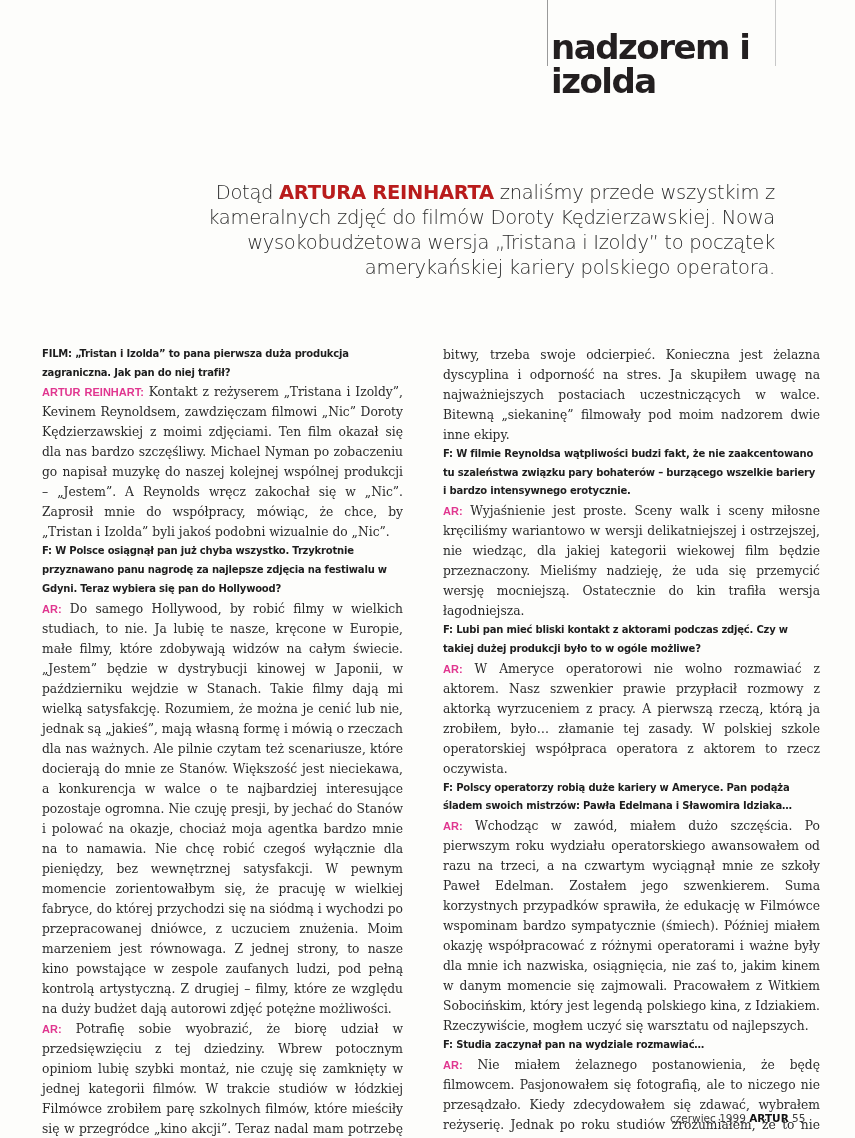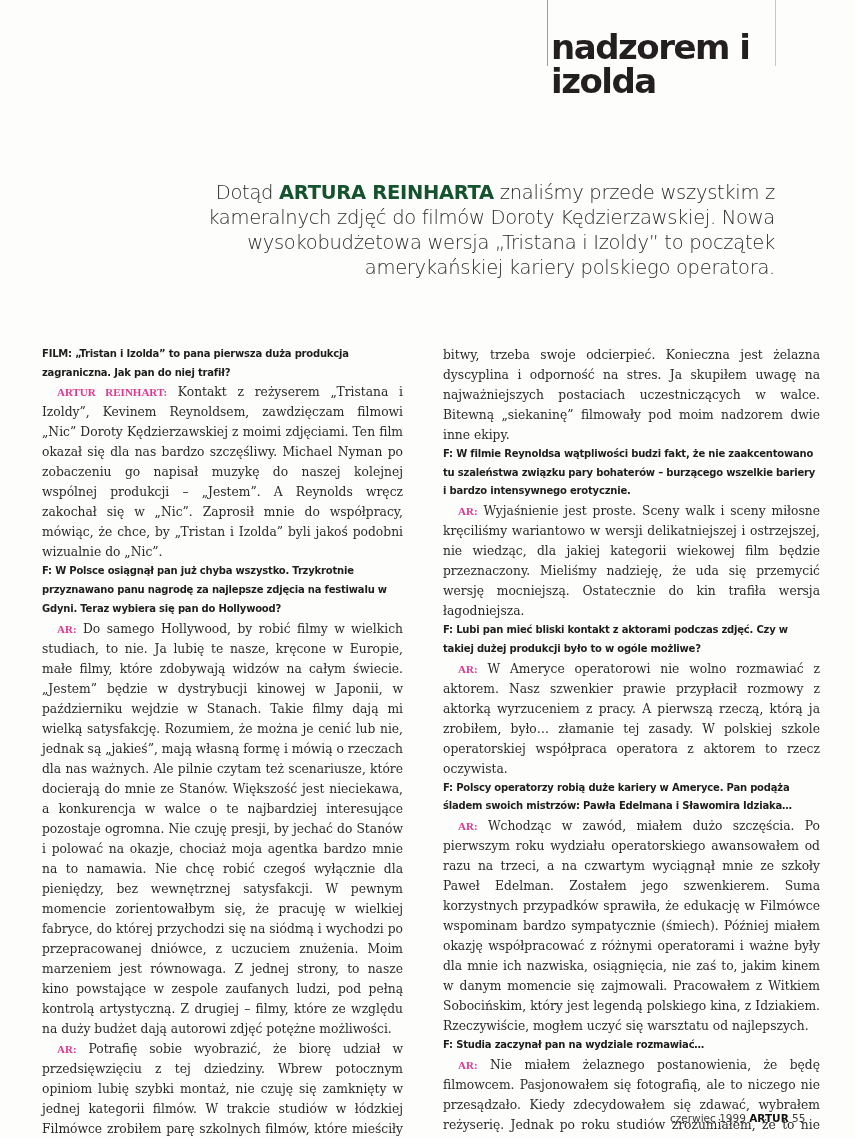--- a/index.html
+++ b/index.html
@@ -16,37 +16,37 @@
   .title {
     position: absolute; left: 551px; top: 30px;
     font-family: "DejaVu Sans", sans-serif; font-weight: bold;
     font-size: 34px; letter-spacing: -1.5px; color: #231f20; line-height: 1;
   }
   .lead {
     position: absolute; right: 80px; top: 180px; width: 640px; text-align: right;
     font-family: "DejaVu Sans", sans-serif; font-weight: 300; font-size: 19.5px; line-height: 25px;
     color: #2b2b2b; letter-spacing: -0.3px;
   }
-  .lead .name { color: #14532d; font-weight: bold; }
+  .lead .name { color: #b91c1c; font-weight: bold; }
   .cols {
     position: absolute; left: 42px; top: 345px; width: 778px;
     display: flex; justify-content: space-between;
   }
   .col { width: 361px; }
   .col.right { width: 377px; }
   .p {
     font-family: "DejaVu Serif", serif; font-size: 12.3px; line-height: 20px;
     text-align: justify; margin: 0; color: #2a2a2a;
   }
   .q {
     font-family: "DejaVu Sans", sans-serif; font-size: 10px; font-weight: bold; line-height: 18.7px;
     margin: 0; color: #1e1e1e; letter-spacing: -0.2px;
   }
   .spk {
-    font-family: Liberation Serif, serif; font-weight: bold; font-size: 11px; color: #e0368f; margin-left: 15px;
+    font-family: Liberation Sans, sans-serif; font-weight: bold; font-size: 11px; color: #e0368f;
   }
   .footer {
     position: absolute; left: 670px; top: 1112px;
     font-family: "DejaVu Sans", sans-serif; font-size: 10.5px; color: #3a3a3a;
   }
   .footer .mag { font-weight: bold; color: #111; }
 </style>
 </head>
 <body>
 

